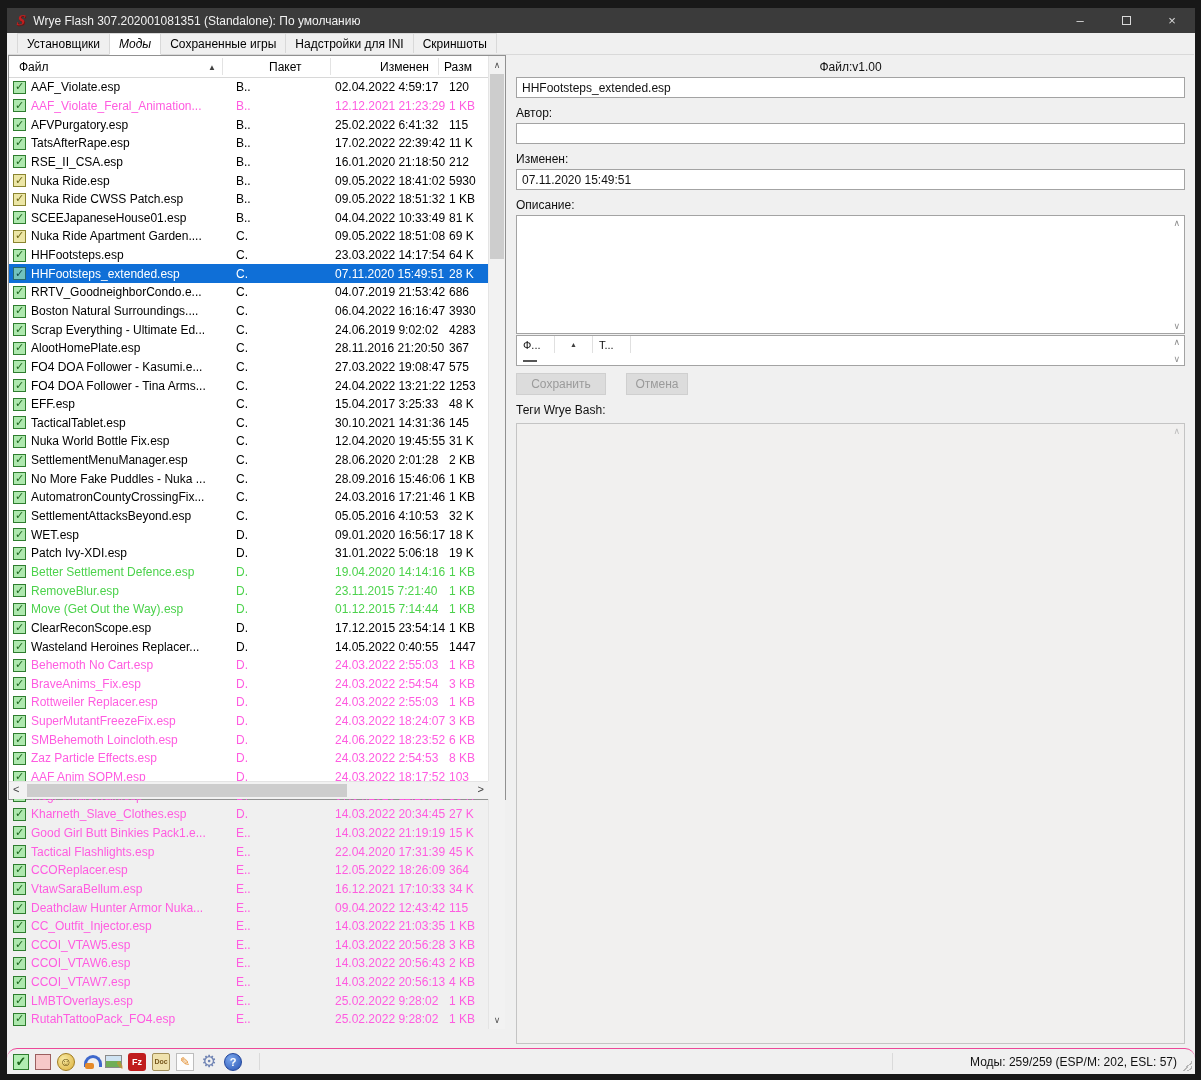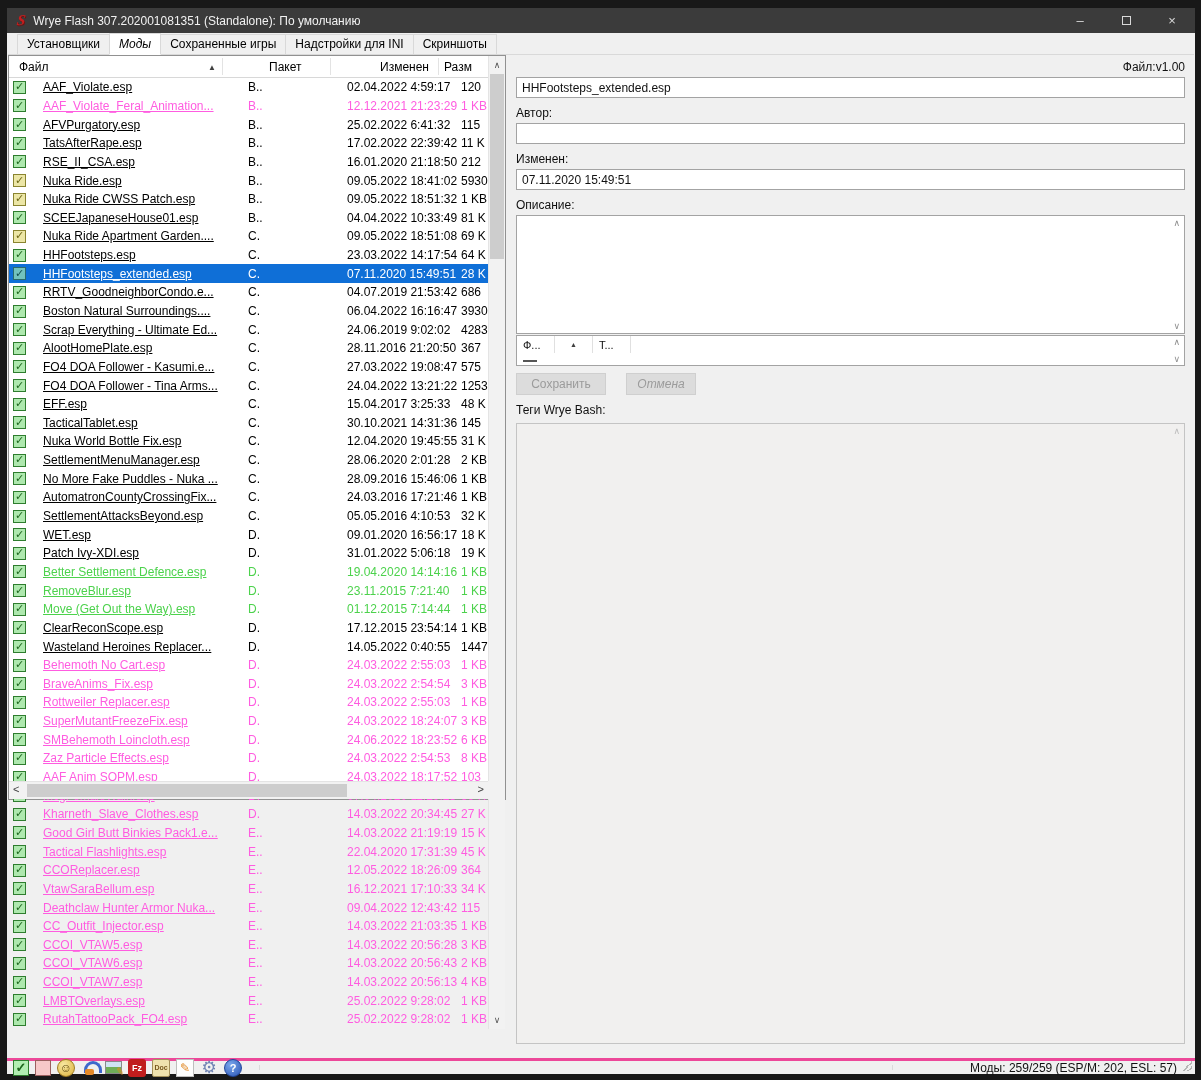--- a/index.html
+++ b/index.html
@@ -13,21 +13,21 @@
   .app-icon{margin:0 8px 0 10px;color:#c41e1e;font:italic bold 15px "Liberation Serif",serif;
             transform:skewX(-10deg);text-shadow:1px 1px 0 #701010;}
   .title-text{font-size:12px;color:#f2f2f2;}
   .win-controls{margin-left:auto;display:flex;height:100%;}
   .win-btn{width:46px;height:100%;display:flex;align-items:center;justify-content:center;
            color:#d9d9d9;font-size:13px;}
   .maxbox{width:9px;height:9px;border:1px solid #d9d9d9;display:inline-block;}
 
   
   .tabstrip{position:absolute;left:1px;top:25px;right:1px;height:22px;display:flex;
-            align-items:center;padding-left:9px;border-bottom:1px solid #d9d9d9;}
+            align-items:flex-start;padding-left:9px;border-bottom:1px solid #d9d9d9;}
   .tab{height:20px;padding:0 9px;display:flex;align-items:center;font-size:12px;color:#000;
        background:#f0f0f0;border:1px solid #d9d9d9;border-bottom:none;margin-right:-1px;}
   .tab.active{background:#fff;height:22px;margin-bottom:-1px;border-bottom:1px solid #fff;
               position:relative;z-index:2;font-style:italic;}
 
   .main{position:absolute;top:47px;left:0;right:0;bottom:26px;}
 
   
   .list-panel{position:absolute;left:1px;top:0;width:498px;height:745px;background:#fff;
               border:1px solid #919191;}
@@ -37,21 +37,21 @@
   .h-file{left:10px;} .h-pak{left:229px;margin-left:31px;} .h-izm{left:327px;margin-left:44px;} .h-razm{left:435px;}
   .h-arrow{position:absolute;left:199px;top:7px;font-size:8px;color:#404040;}
   .h-sep{position:absolute;top:2px;bottom:2px;width:1px;background:#e3e3e3;}
   .rows{position:absolute;top:22px;left:0;width:479px;height:951px;overflow:hidden;}
   .mod-row{display:flex;align-items:center;height:18.65px;font-size:12px;color:#000;white-space:nowrap;}
   .cb{flex:0 0 13px;height:13px;margin-left:4px;border:1px solid #2e7d2e;background:#aee8ae;
       display:flex;align-items:center;justify-content:center;}
   .tick{font-size:11px;line-height:1;color:#1d671d;margin-top:-1px;}
   .chk-yellow .cb{background:#ece6a6;border-color:#8a8430;}
   .chk-yellow .tick{color:#6d6716;}
-  .c-file{margin-left:17px;width:205px;overflow:hidden;flex:none;text-decoration:underline;}
+  .c-file{margin-left:5px;width:205px;overflow:hidden;flex:none;}
   .c-group{width:99px;flex:none;overflow:hidden;}
   .c-date{width:114px;flex:none;overflow:hidden;}
   .c-size{width:40px;flex:none;overflow:hidden;}
   .clr-pink{color:#ff5ce0;} .clr-green{color:#4cd24c;}
   .mod-row.selected{background:#0f6fd7;color:#fff;}
   .mod-row.selected .cb{background:#72c2bd;border-color:#2a6a6a;}
   .mod-row.selected .tick{color:#134f4f;}
 
   .vscroll{position:absolute;top:0;right:0;width:17px;height:973px;background:#f2f2f2;
            border-left:1px solid #e4e4e4;}
@@ -59,42 +59,42 @@
   .sar{position:absolute;left:0;right:0;text-align:center;color:#555;font-size:9px;line-height:16px;}
   .hscroll{position:absolute;left:0;bottom:0;height:18px;width:479px;background:#f2f2f2;
            border-top:1px solid #e4e4e4;}
   .hthumb{position:absolute;left:18px;top:2px;bottom:2px;width:320px;background:#cdcdcd;}
   .har{position:absolute;top:1px;color:#404040;font-size:11px;}
   .corner{position:absolute;right:0;bottom:0;width:17px;height:18px;background:#f2f2f2;}
 
   
   .right-panel{position:absolute;left:501px;top:0;right:2px;bottom:0;display:flex;
                flex-direction:column;padding:0 8px;font-size:12px;color:#111;background:#f0f0f0;}
-  .label-row{display:flex;justify-content:flex-end;margin:5px 0 3px;}
+  .label-row{display:flex;justify-content:center;margin:5px 0 3px;}
   .plain-label{margin:8px 0 3px;}
   .field{height:21px;border:1px solid #a3a3a3;background:#fff;padding:0 5px;display:flex;
          align-items:center;}
   .desc-box{position:relative;height:119px;border:1px solid #a3a3a3;background:#fff;}
   .sarrow{position:absolute;right:4px;color:#8f8f8f;font-size:9px;}
   .masters-box{position:relative;height:31px;border:1px solid #a3a3a3;background:#fff;margin-top:1px;}
   .mh-row{display:flex;height:17px;}
   .mh{width:38px;border-right:1px solid #e0e0e0;display:flex;align-items:center;
       padding-left:6px;font-size:11px;}
   .mh-arrow{justify-content:center;padding-left:0;font-size:7px;color:#404040;}
   .mdash{position:absolute;left:6px;bottom:3px;width:14px;height:2px;background:#555;}
   .btn-row{display:flex;gap:20px;margin-top:7px;}
   .btn{height:22px;background:#dcdcdc;border:1px solid #cfcfcf;color:#9b9b9b;display:flex;
        align-items:center;justify-content:center;font-size:12px;}
-  .btn-save{width:90px;} .btn-cancel{width:70px;font-style:italic;}
+  .btn-save{width:90px;} .btn-cancel{width:62px;}
   .tags-box{flex:1;margin:3px 0 4px;border:1px solid #c4c4c4;background:#f1f0ef;position:relative;}
   .tags-box .sarrow{color:#bdbdbd;}
 
   
-  .statusbar{position:absolute;left:0;right:0;bottom:0;height:16px;background:#f0f0f0;
-             border-top:3px solid #ec4899;}
+  .statusbar{position:absolute;left:0;right:0;bottom:0;height:26px;background:#f0f0f0;
+             border-top:1px solid #ec4899;border-radius:10px;}
   .status-icons{position:absolute;left:6px;top:0;bottom:0;display:flex;gap:6px;align-items:center;}
   .status-icon{width:18px;height:18px;display:inline-flex;align-items:center;justify-content:center;
                position:relative;}
   .ssep{position:absolute;top:4px;bottom:4px;width:1px;background:#dadada;}
   .status-right{position:absolute;right:18px;top:0;bottom:0;display:flex;align-items:center;
                 font-size:12px;color:#111;}
   .grip{position:absolute;right:3px;bottom:3px;width:10px;height:10px;
         background:
           linear-gradient(135deg,transparent 0 50%,#b5b5b5 50% 60%,transparent 60% 75%,#b5b5b5 75% 85%,transparent 85%);}
 

